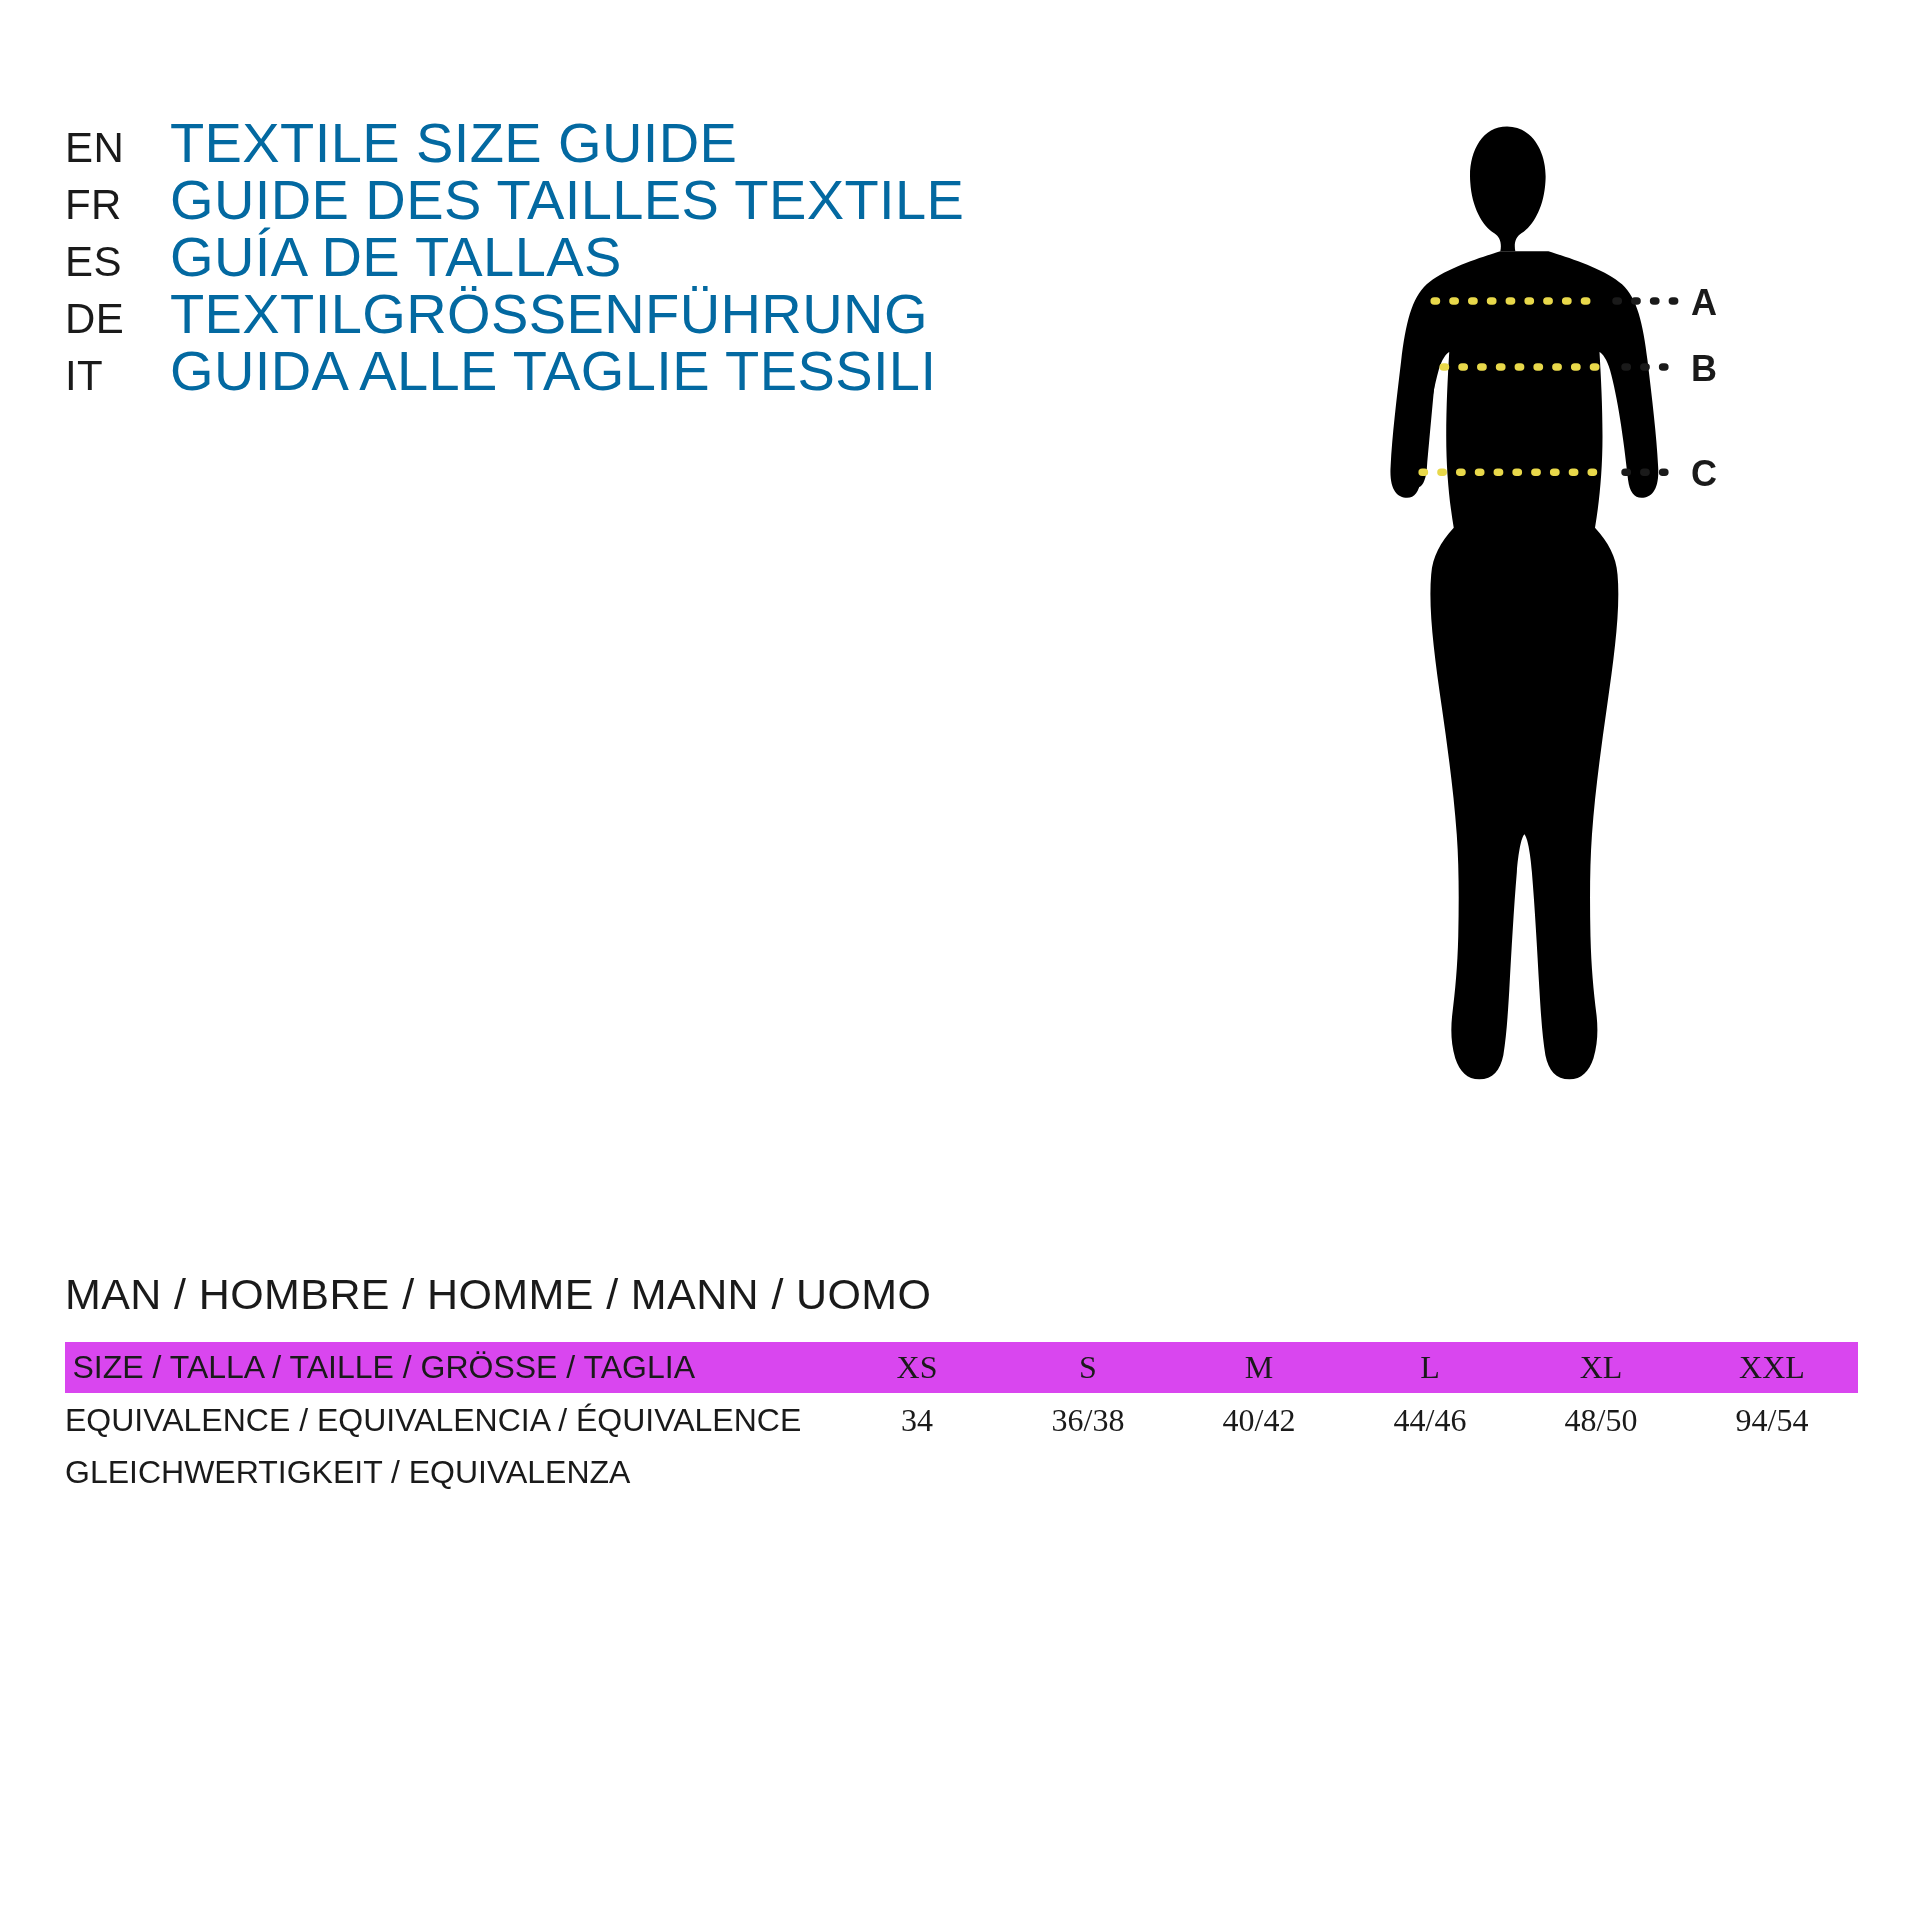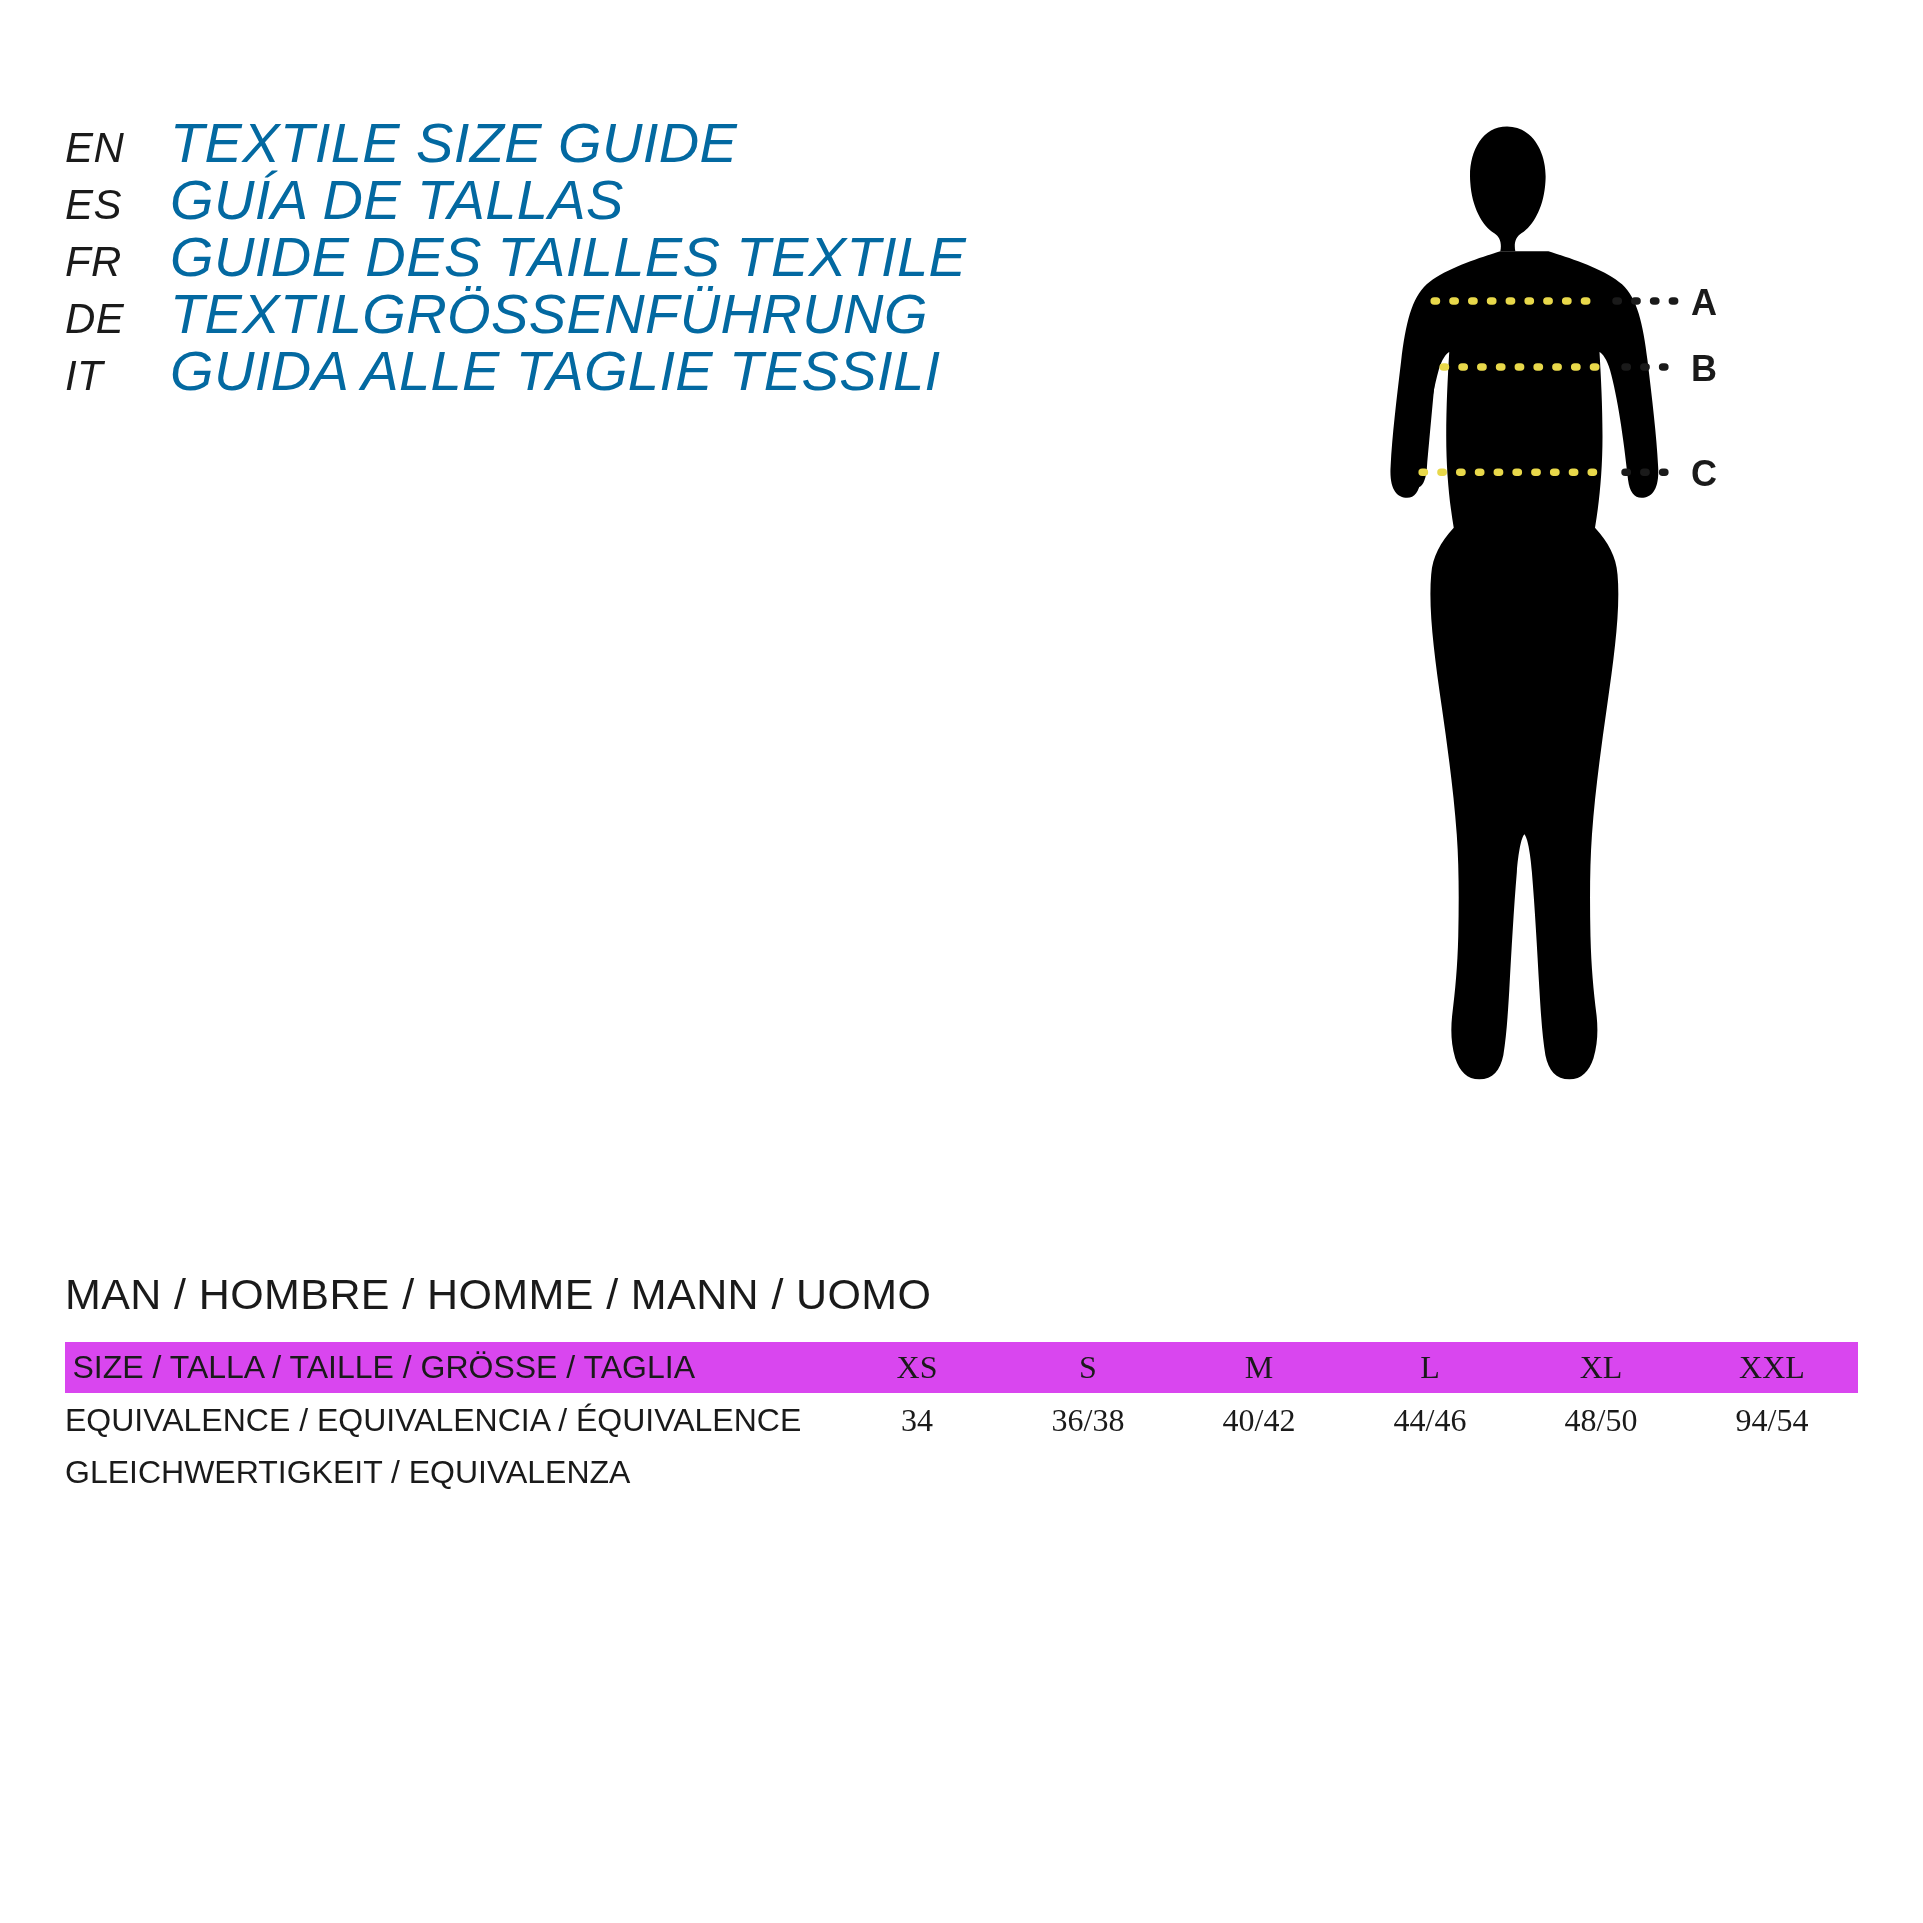--- a/index.html
+++ b/index.html
@@ -15,21 +15,20 @@
     position: relative;
     overflow: hidden;
   }
 
   
   #lang-block {
     position: absolute;
     left: 65px;
     top: 90px;
     width: 827px;
-    font-style: italic;
   }
   .lang-row {
     display: flex;
     align-items: baseline;
     height: 57px;
     white-space: nowrap;
   }
   .lang-code {
     width: 105px;
     flex: 0 0 105px;
@@ -120,26 +119,26 @@
 </style>
 </head>
 <body>
 
 <div id="lang-block">
   <div class="lang-row">
     <span class="lang-code">EN</span>
     <span class="lang-text">TEXTILE SIZE GUIDE</span>
   </div>
   <div class="lang-row">
+    <span class="lang-code">FR</span>
+    <span class="lang-text">GUIDE DES TAILLES TEXTILE</span>
+  </div>
+  <div class="lang-row">
     <span class="lang-code">ES</span>
     <span class="lang-text">GUÍA DE TALLAS</span>
-  </div>
-  <div class="lang-row">
-    <span class="lang-code">FR</span>
-    <span class="lang-text">GUIDE DES TAILLES TEXTILE</span>
   </div>
   <div class="lang-row">
     <span class="lang-code">DE</span>
     <span class="lang-text">TEXTILGRÖSSENFÜHRUNG</span>
   </div>
   <div class="lang-row">
     <span class="lang-code">IT</span>
     <span class="lang-text">GUIDA ALLE TAGLIE TESSILI</span>
   </div>
 </div>

